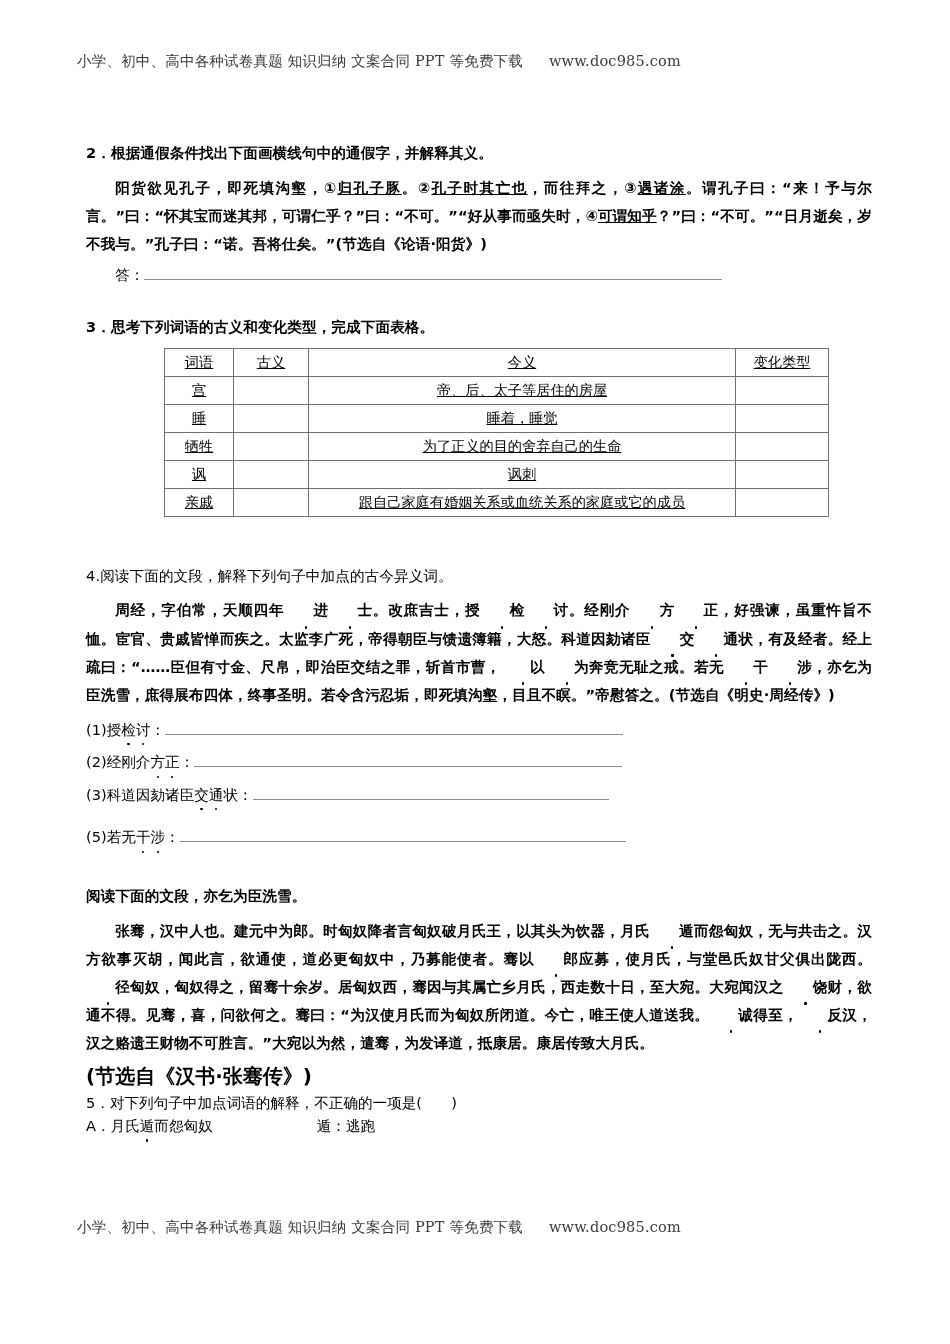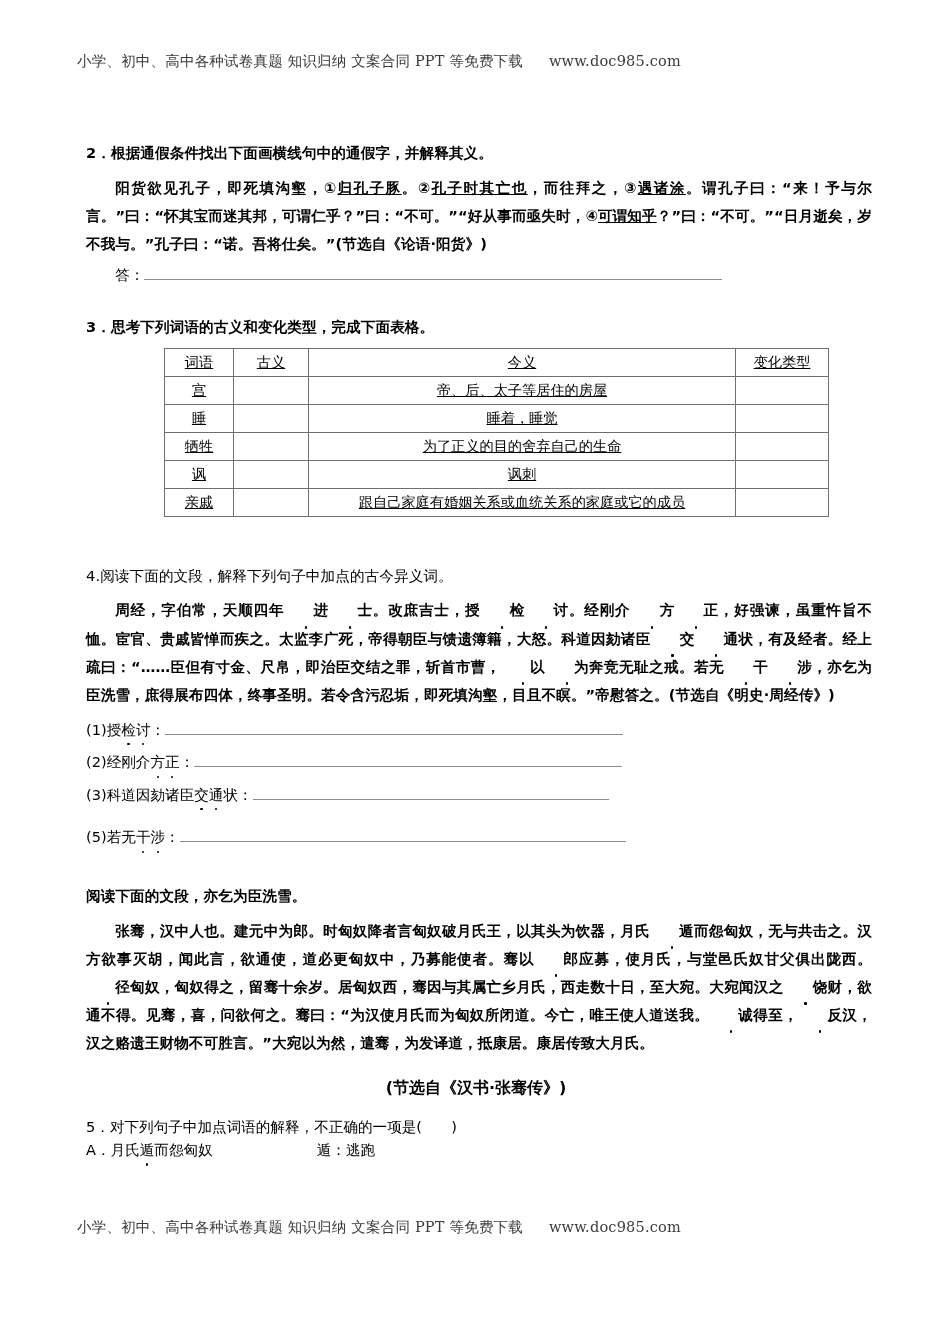--- a/index.html
+++ b/index.html
@@ -134,24 +134,24 @@
     padding: 1px 3px;
     font-family: "DejaVu Sans", "Liberation Sans", sans-serif;
   }
   .col-word    { width: 62px; }
   .col-old     { width: 68px; }
   .col-new     { width: 420px; }
   .col-type    { width: 86px; }
 
   
   .source-right {
-    text-align: center;
-    font-size: 16px;
+    text-align: left;
+    font-size: 20px;
     font-weight: bold;
-    margin: 15px;
+    margin: 0;
     padding-right: 6px;
   }
 
   
   .choice {
     font-size: 14.6px;
     line-height: 1.6;
     margin: 0;
   }
   .choice-label { display: inline-block; }

